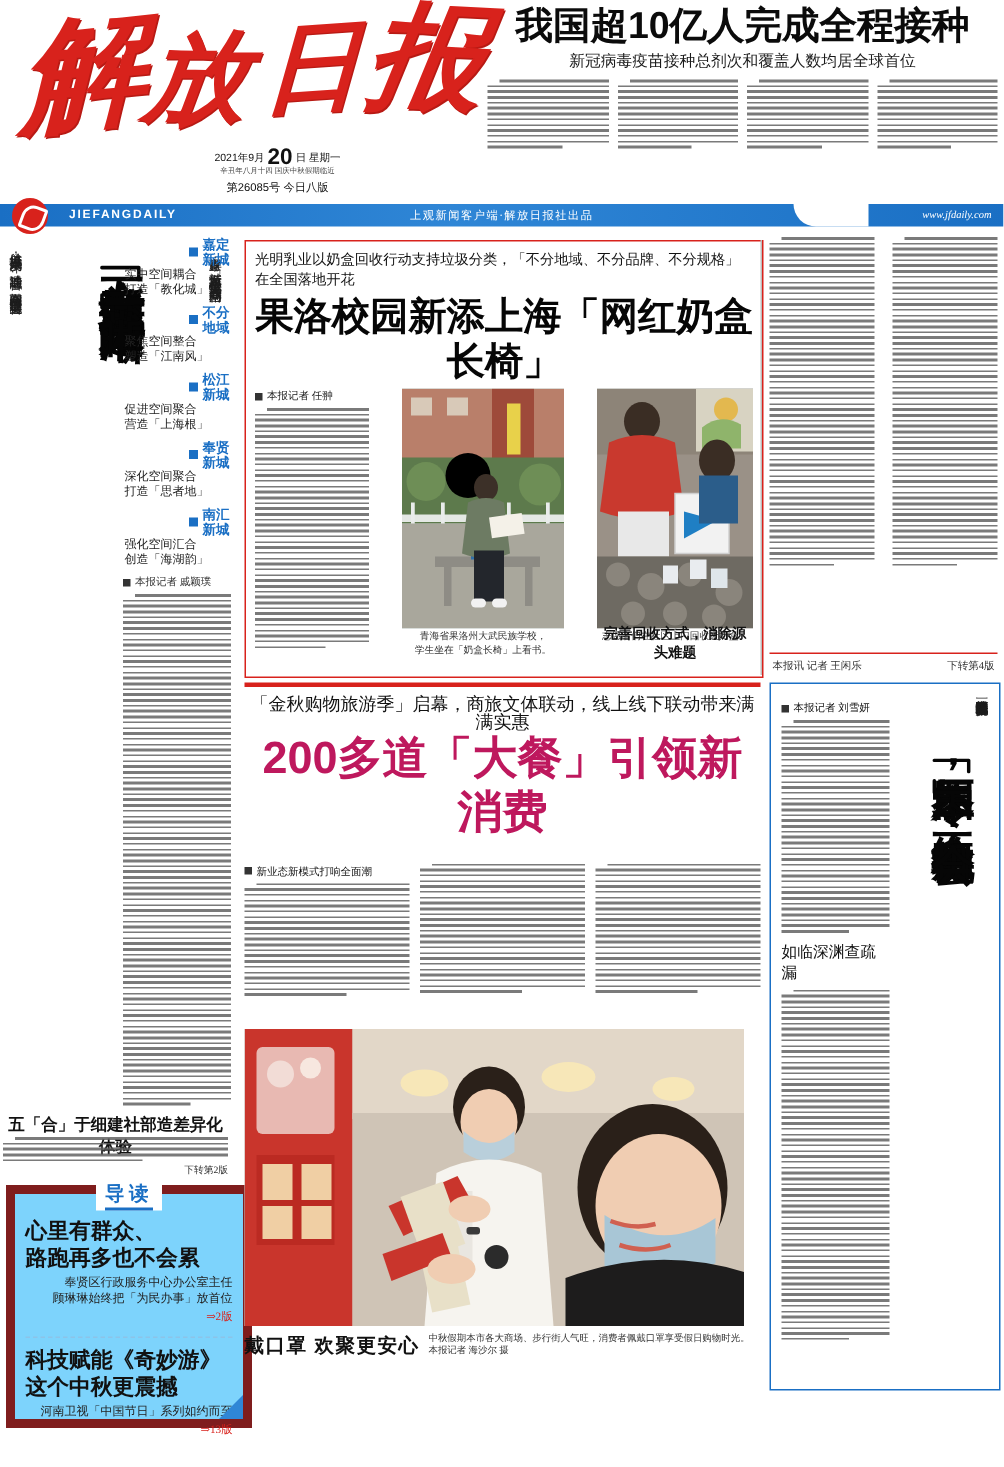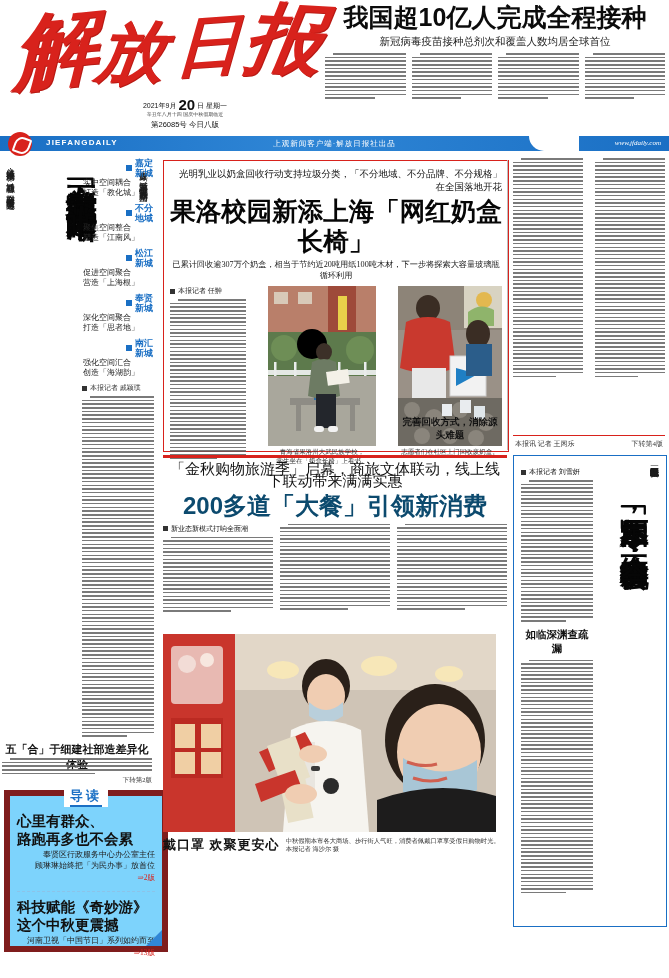--- a/index.html
+++ b/index.html
@@ -107,61 +107,61 @@
               font-size:14.5px;line-height:18px;color:#111;letter-spacing:0px;}
   .dd-item .d{font-size:8px;line-height:10.5px;color:#222;margin-top:2px;text-align:right;}
   .dd-item .pg{color:#d8221c;font-size:7.5px;}
   .dd-sep{border-top:1px dashed #8cc3e8;margin:7px 7px 6px;}
   .daodu .corner{position:absolute;right:0;bottom:0;width:0;height:0;
                  border-left:16px solid transparent;border-bottom:16px solid #2f86d6;}
 
   
   .redbox{position:absolute;left:163px;top:160px;width:344px;height:290px;
           border:1.5px solid #d8221c;background:#fff;}
-  .rb-shoulder{text-align:right;font-size:9.5px;line-height:13px;margin:7px 6px 2px;color:#111;}
+  .rb-shoulder{text-align:left;font-size:9.5px;line-height:13px;margin:7px 6px 2px;color:#111;}
   .rb-head{text-align:center;font-family:"Liberation Sans",sans-serif;font-weight:bold;
            font-size:25.5px;line-height:30px;letter-spacing:0px;color:#060606;margin:1px 4px 3px;}
   .rb-sub{text-align:center;font-size:8.2px;line-height:11px;color:#1a1a1a;margin:0 6px 5px;}
   .rb-body{display:flex;gap:22px;margin:0 6px;}
   .rb-textcol{width:104px;}
   .rb-byline{font-size:7px;display:flex;gap:3px;align-items:center;margin-bottom:3px;color:#222;}
   .rb-byline .sq{width:5px;height:5px;background:#333;}
   .photo{background:#cfd6d2;position:relative;overflow:hidden;}
   .cap{font-size:6.5px;line-height:8.5px;color:#333;margin-top:2px;text-align:center;}
 
   
   .ph-bench{width:108px;height:160px;}
   .ph-collect{width:104px;height:160px;}
   .ph-shop{width:333px;height:198px;}
 
   
   .story2{position:absolute;left:163px;top:455px;width:344px;}
   .s2-rule{height:2.5px;background:#d8221c;margin-bottom:5px;}
-  .s2-shoulder{text-align:center;font-size:15px;line-height:12px;color:#111;}
+  .s2-shoulder{text-align:center;font-size:12px;line-height:12px;color:#111;}
   .s2-head{text-align:center;font-family:"Liberation Sans",sans-serif;font-weight:bold;
-           font-size:24px;line-height:36px;color:#0c4a6e;margin:1px 0 0;}
+           font-size:30px;line-height:36px;color:#be185d;margin:1px 0 16px;}
   .s2-cols{display:flex;gap:7px;}
   .s2-cols .c{flex:1;}
   .photo-cap-row{display:flex;gap:6px;align-items:flex-end;margin-top:4px;}
   .bigcap{font-family:"Liberation Sans",sans-serif;font-weight:bold;font-size:13px;
           color:#111;white-space:nowrap;letter-spacing:1px;}
 
   
   .right-col{position:absolute;left:513px;top:455px;width:152px;height:470px;}
   .rc-border{position:absolute;left:0;top:0;width:152px;height:470px;border:1px solid #1a6fc4;}
   .rc-vhead{position:absolute;right:8px;top:40px;height:410px;width:60px;
             writing-mode:vertical-rl;text-orientation:upright;
             font-family:"Liberation Sans",sans-serif;font-weight:bold;
             font-size:29px;line-height:44px;color:#060606;letter-spacing:1px;}
   .rc-shoulder{position:absolute;right:4px;top:6px;height:250px;
                writing-mode:vertical-rl;text-orientation:upright;
                font-size:8.5px;line-height:12px;color:#1d1d1d;}
   .rc-body{position:absolute;left:8px;top:12px;width:72px;}
-  .rc-sub{font-family:"Liberation Sans",sans-serif;font-weight:bold;font-size:10.5px;
-          text-align:center;margin:6px 0 4px;color:#111;}
+  .rc-sub{font-family:"Liberation Sans",sans-serif;font-weight:normal;font-size:10.5px;
+          text-align:left;margin:6px 0 4px;color:#111;}
   .rc-byline{font-size:7px;display:flex;gap:3px;align-items:center;margin-bottom:3px;}
   .rc-byline .sq{width:5px;height:5px;background:#333;}
 
   
   .topright-band{position:absolute;left:513px;top:435px;width:152px;height:16px;
                  border-top:1.5px solid #d8221c;}
   .tb-txt{display:flex;justify-content:space-between;font-size:7px;color:#333;padding:3px 2px 0;}
 
   
   .footer{position:absolute;left:0;top:992px;width:592px;height:38px;border-top:2px solid #a21caf;}
@@ -463,21 +463,20 @@
 这个中秋更震撼</div>
       <div class="d">河南卫视「中国节日」系列如约而至</div>
       <div class="d pg">⇒13版</div>
     </div>
     <div class="corner"></div>
   </div>
 
   <div class="redbox">
     <div class="rb-shoulder">光明乳业以奶盒回收行动支持垃圾分类，「不分地域、不分品牌、不分规格」在全国落地开花</div>
     <div class="rb-head">果洛校园新添上海「网红奶盒长椅」</div>
-    <div class="rb-sub">已累计回收逾307万个奶盒，相当于节约近20吨用纸100吨木材，下一步将探索大容量玻璃瓶循环利用</div>
 
     <div class="rb-body">
       <div class="rb-textcol">
         <div class="rb-byline">
           <span class="sq"></span>
           <span>本报记者 任翀</span>
         </div>
         <div class="lines tight indent">
             <i></i>
             <i></i>

